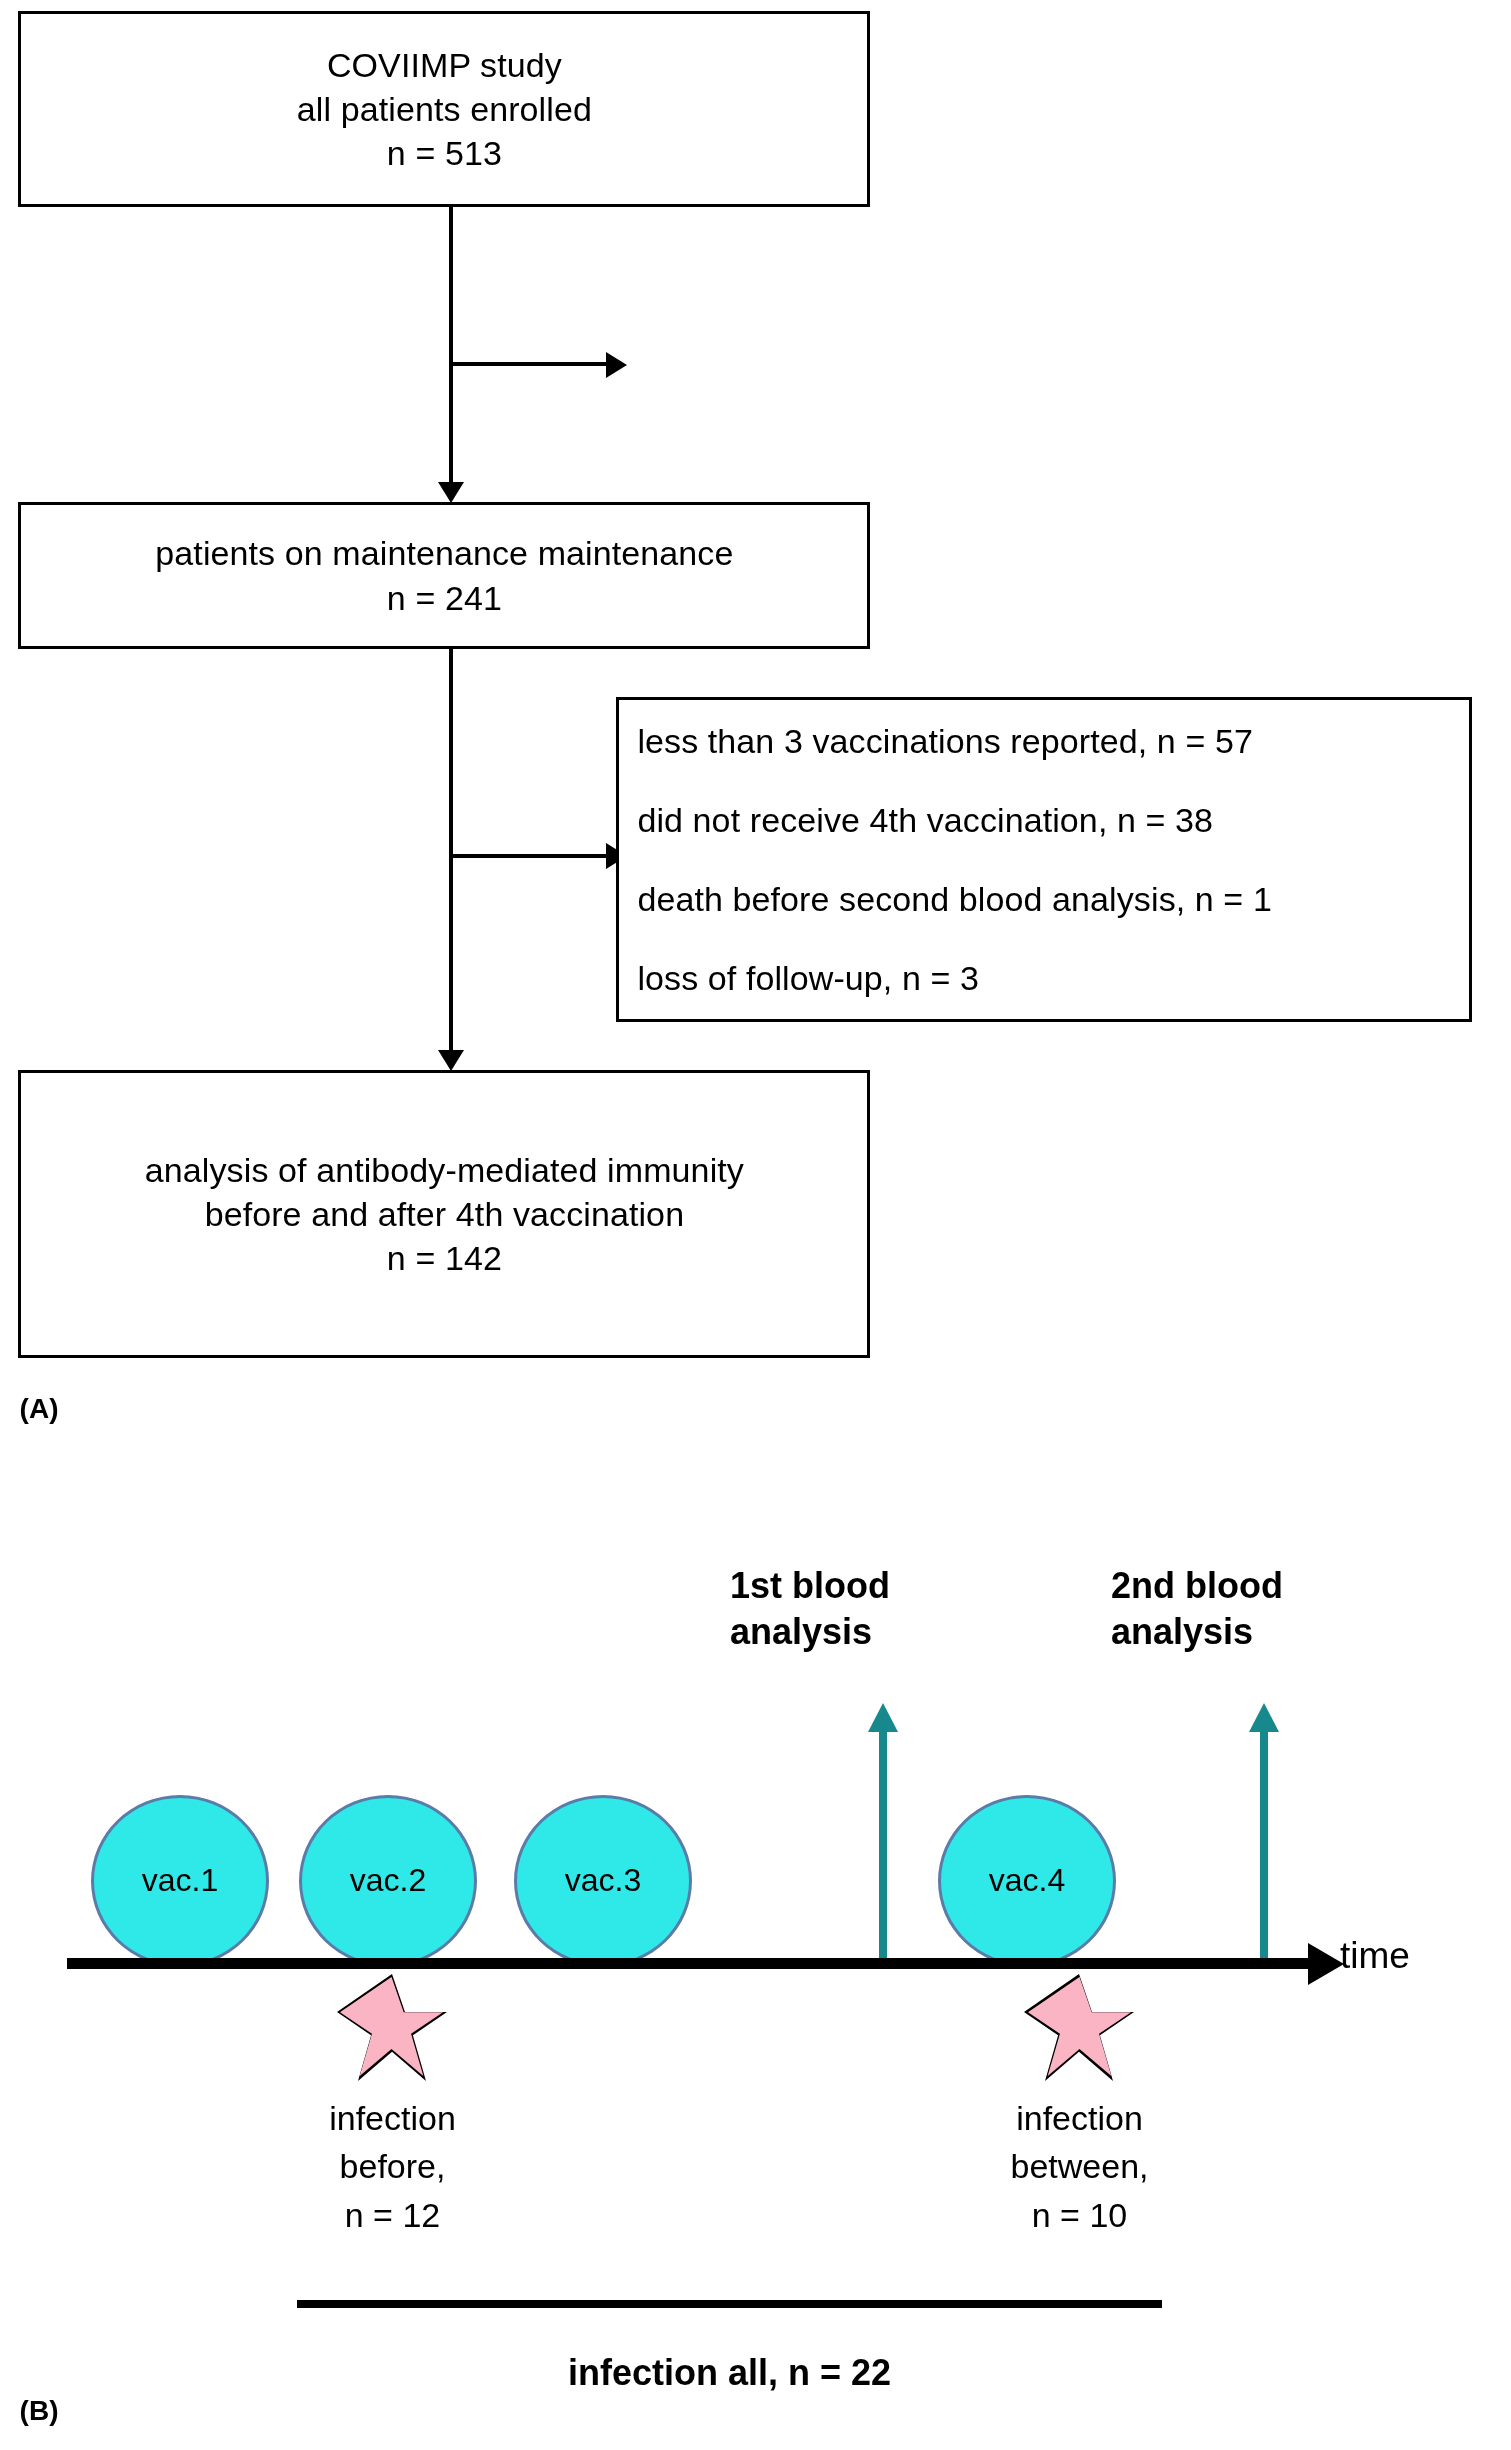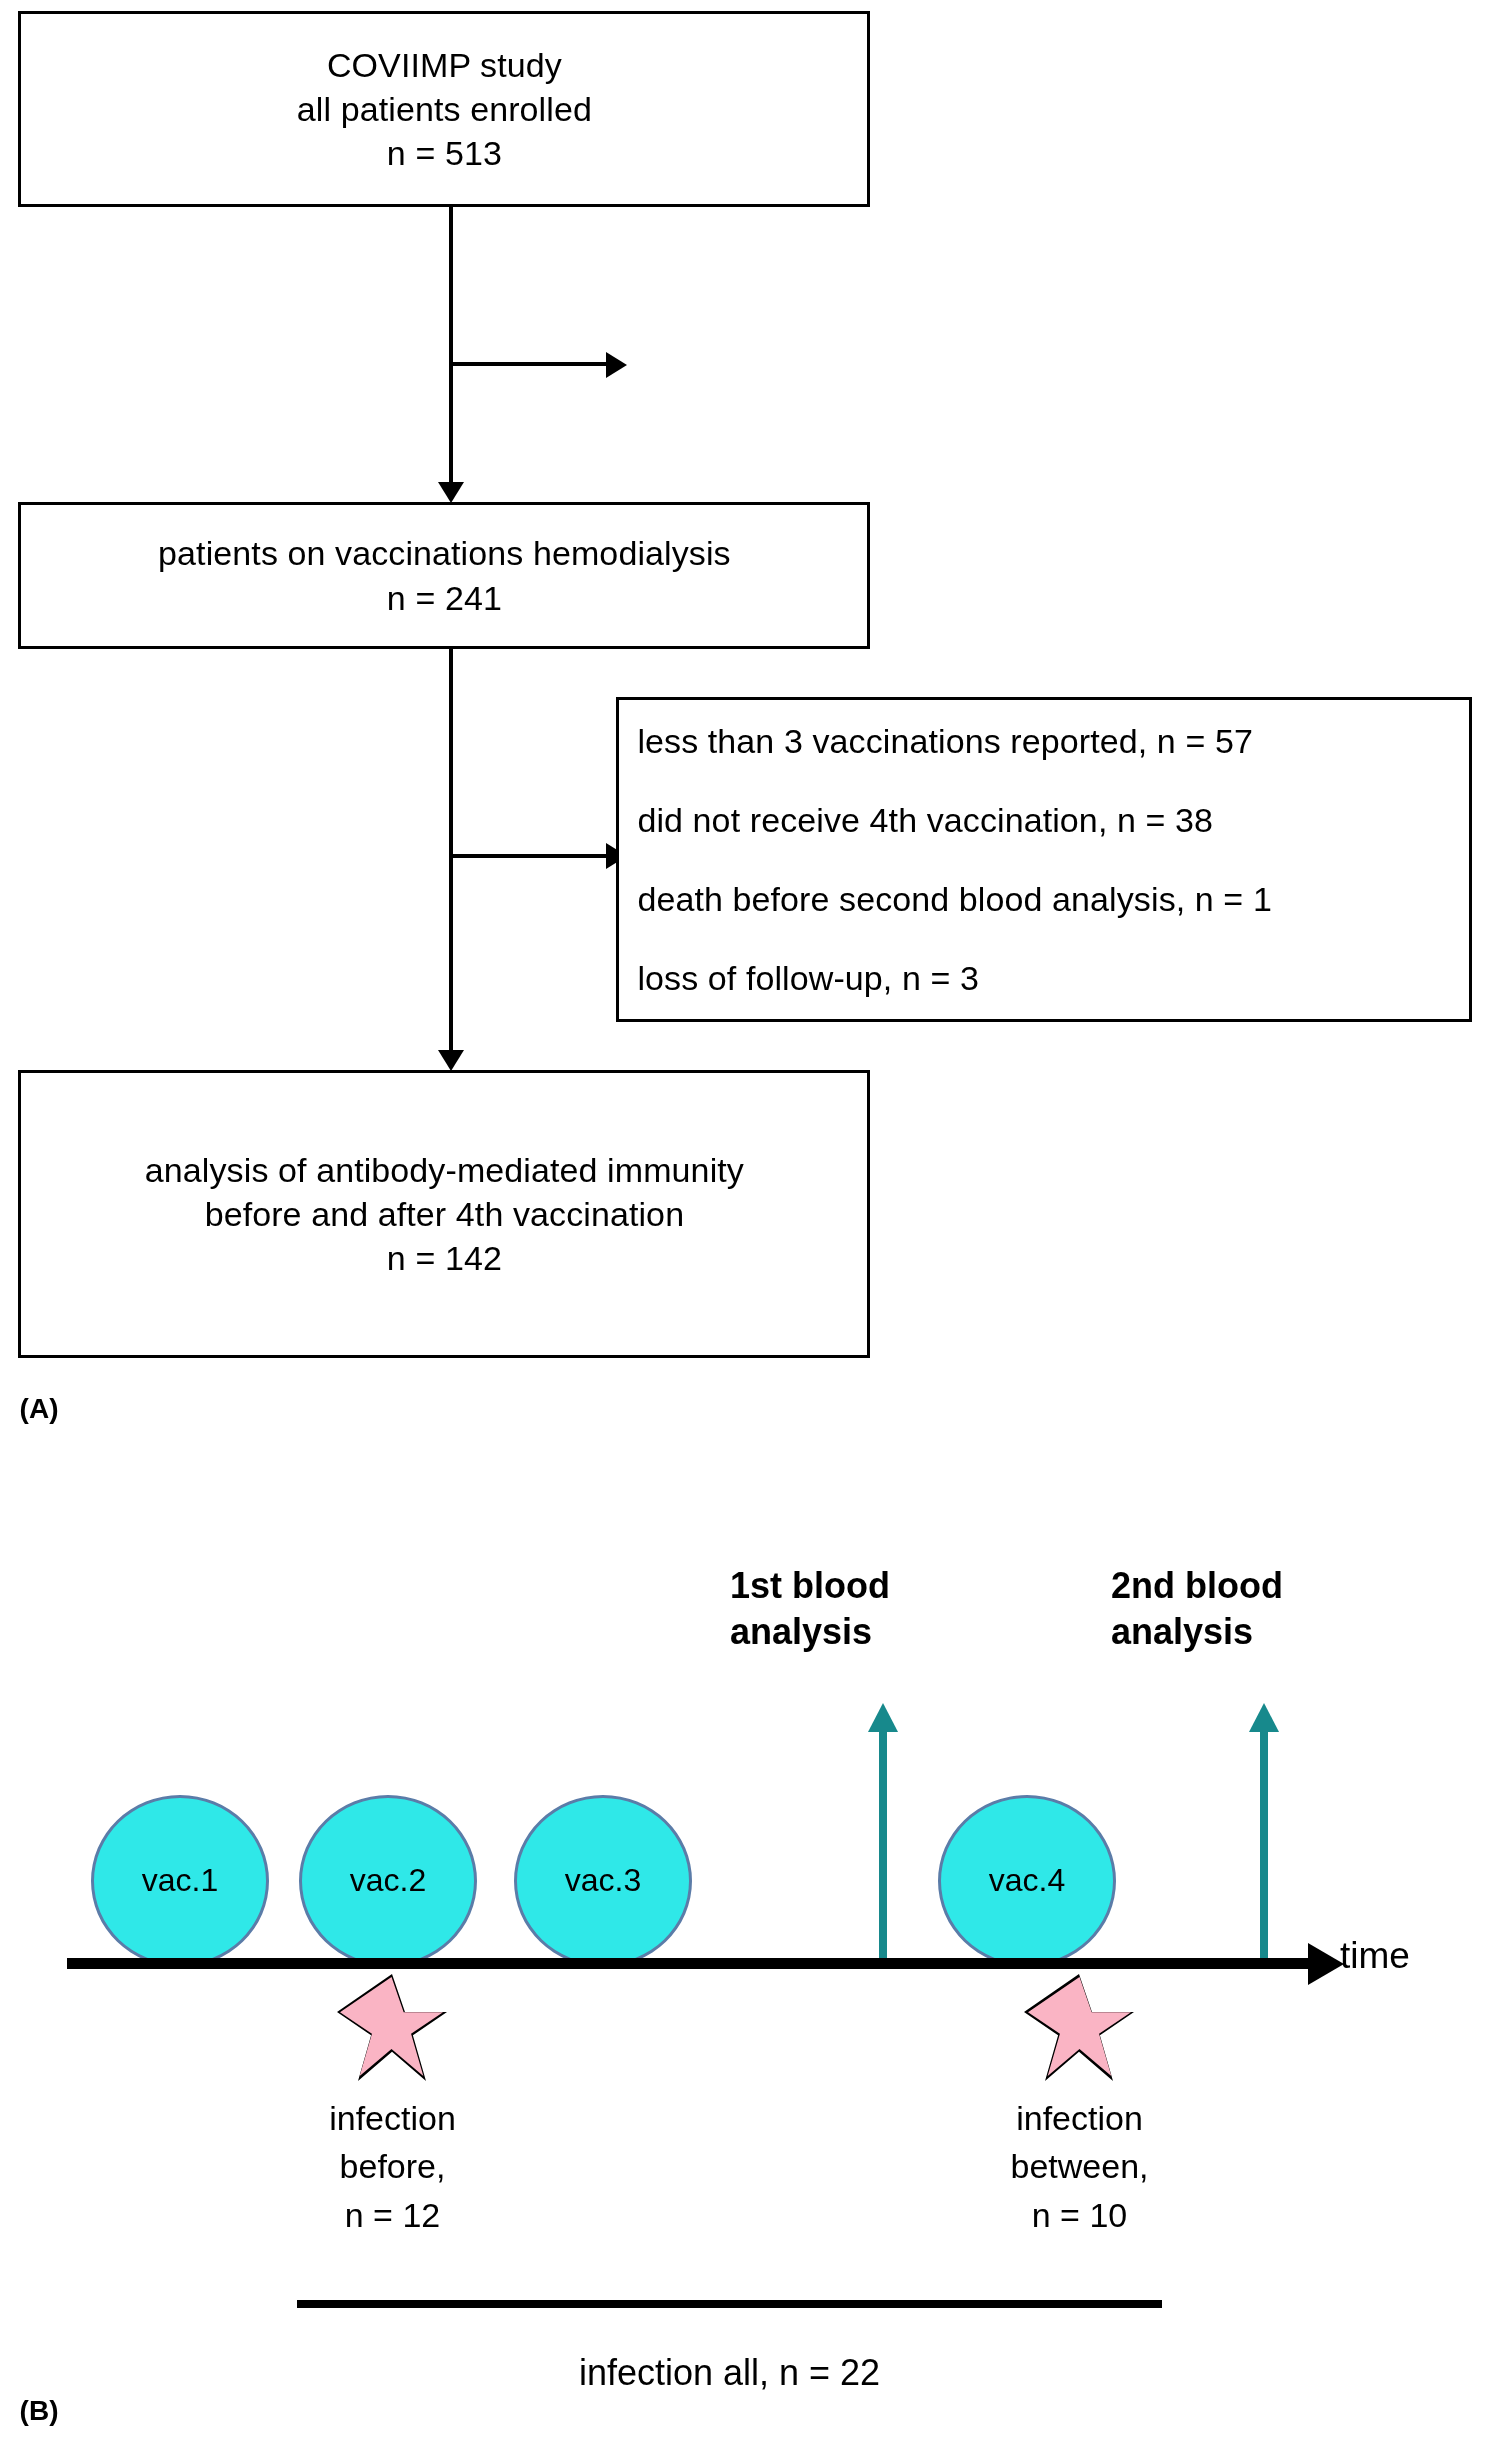--- a/index.html
+++ b/index.html
@@ -170,21 +170,21 @@
   </div>
 
   <div class="vline" style="left:449px; top:207px; width:4.3px; height:283px;"></div>
   <div class="arrow-down" style="left:438px; top:482px;"></div>
 
   <div class="hline" style="left:449px; top:362px; width:166px; height:4.3px;"></div>
   <div class="arrow-right" style="left:606px; top:352px;"></div>
 
 
   <div class="flow-box centered" style="left:18.4px; top:502px; width:852px; height:147px;">
-    <div class="line">patients on vaccinations hemodialysis</div>
+    <div class="line">patients on maintenance maintenance</div>
     <div class="line">n = 241</div>
   </div>
 
   <div class="vline" style="left:449px; top:649px; width:4.3px; height:411px;"></div>
   <div class="arrow-down" style="left:438px; top:1050px;"></div>
 
   <div class="hline" style="left:449px; top:854px; width:166px; height:4.3px;"></div>
   <div class="arrow-right" style="left:606px; top:843px;"></div>
 
   <div class="flow-box leftalign" style="left:616px; top:697px; width:856px; height:325px;gap:35px;">
@@ -250,18 +250,18 @@
 
   <div class="star-outline" style="left:1024px; top:1974px;"></div>
   <div class="star" style="left:1028px; top:1977px;"></div>
   <div class="infect-label" style="left:926px; top:2094px; width:307px;">
     <span class="line">infection</span>
     <span class="line">between,</span>
     <span class="line">n = 10</span>
   </div>
 
   <div class="bracket" style="left:297px; top:2300px; width:865px;"></div>
-  <div class="bracket-label" style="left:297px; top:2352px; width:865px;">infection all, n = 22</div>
+  <div class="bracket-label" style="left:297px; top:2352px; width:865px;font-weight:bold;">infection all, n = 22</div>
 
   <div class="panel-label" style="left:19.6px; top:2395px;">(B)</div>
 
 </div>
 
 
 </body></html>

